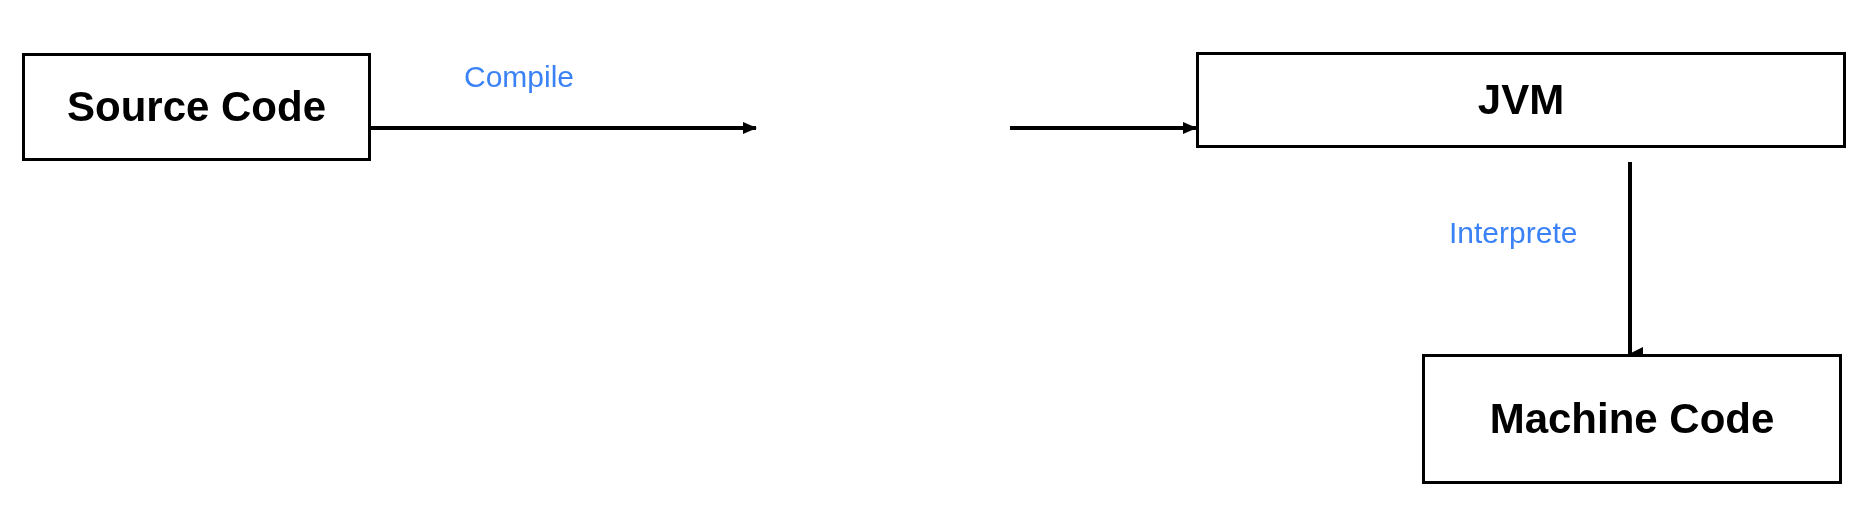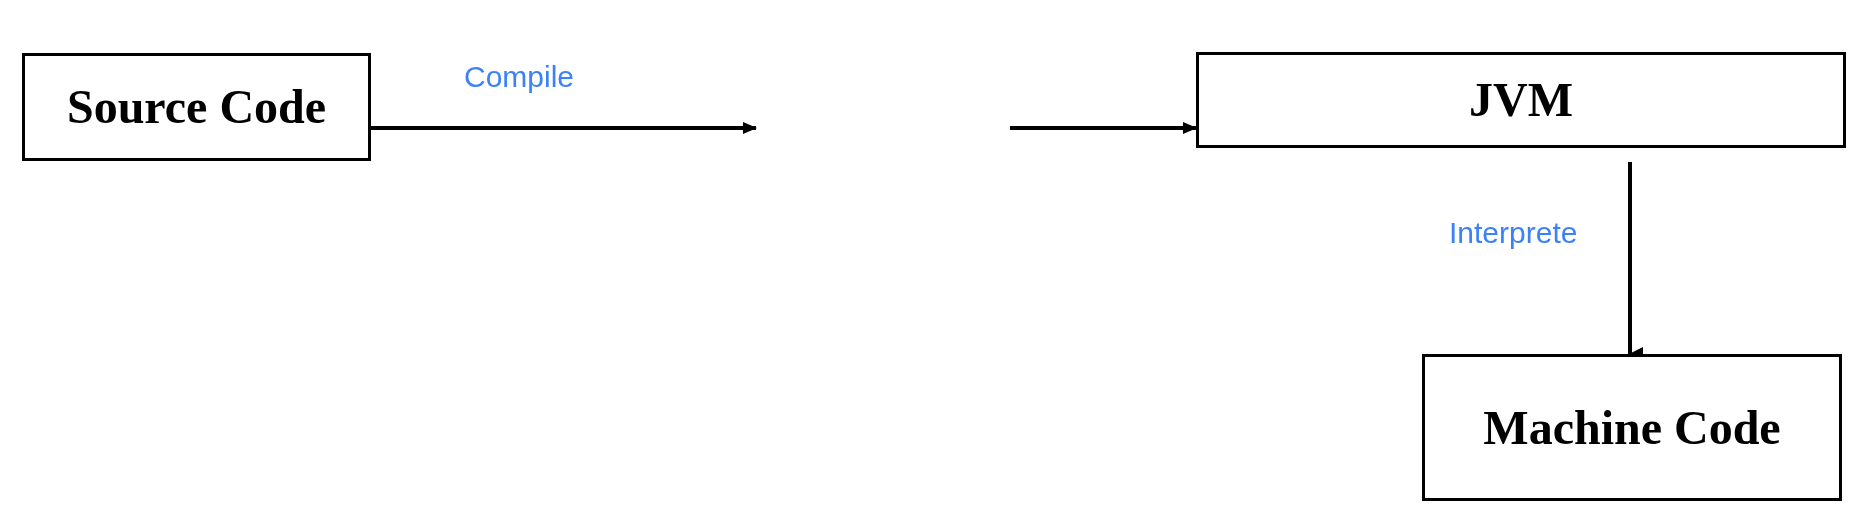--- a/index.html
+++ b/index.html
@@ -29,42 +29,42 @@
   .node-box {
     position: absolute;
     box-sizing: border-box;
     background: #ffffff;
     border: 3px solid #000000;
     display: flex;
     align-items: center;
     justify-content: center;
   }
   .node-label {
-    font-family: Liberation Serif, serif;
+    font-family: Liberation Sans, sans-serif;
     font-weight: bold;
-    font-size: 48px;
+    font-size: 42px;
     color: #000000;
     letter-spacing: 0px;
     white-space: nowrap;
     line-height: 1;
   }
   .edge-label {
     position: absolute;
     font-family: "Liberation Sans", sans-serif;
     font-weight: normal;
     font-size: 30px;
     color: #3b82f6;
     white-space: nowrap;
     line-height: 1;
   }
   
   #node-source-code  { left: 22px;   top: 53px;  width: 349px; height: 108px; }
   #node-byte-code    { left: 656px;  top: 53px;  width: 354px; height: 110px; }
   #node-jvm          { left: 1196px; top: 52px;  width: 650px; height: 96px; }
-  #node-machine-code { left: 1422px; top: 354px; width: 420px; height: 147px; }
+  #node-machine-code { left: 1422px; top: 354px; width: 420px; height: 130px; }
   #label-compile     { left: 464px;  top: 62px;  }
   #label-interprete  { left: 1449px; top: 218px; }
 </style>
 </head>
 <body>
 
 <div id="canvas">
 
   <svg id="diagram-svg" viewBox="0 0 1866 520" xmlns="http://www.w3.org/2000/svg">
     <defs>

